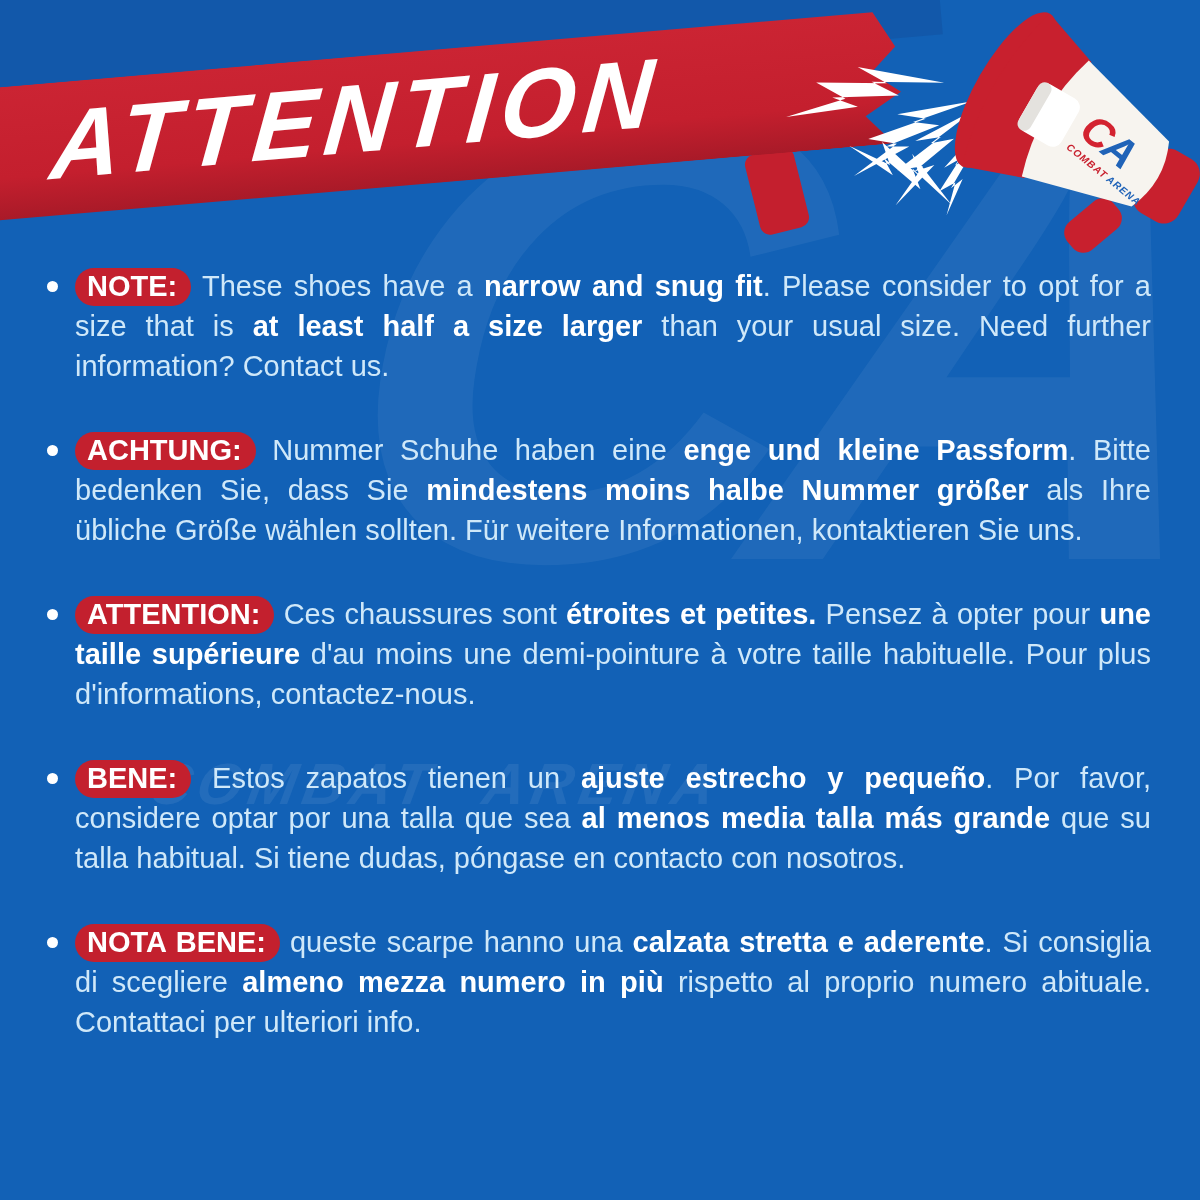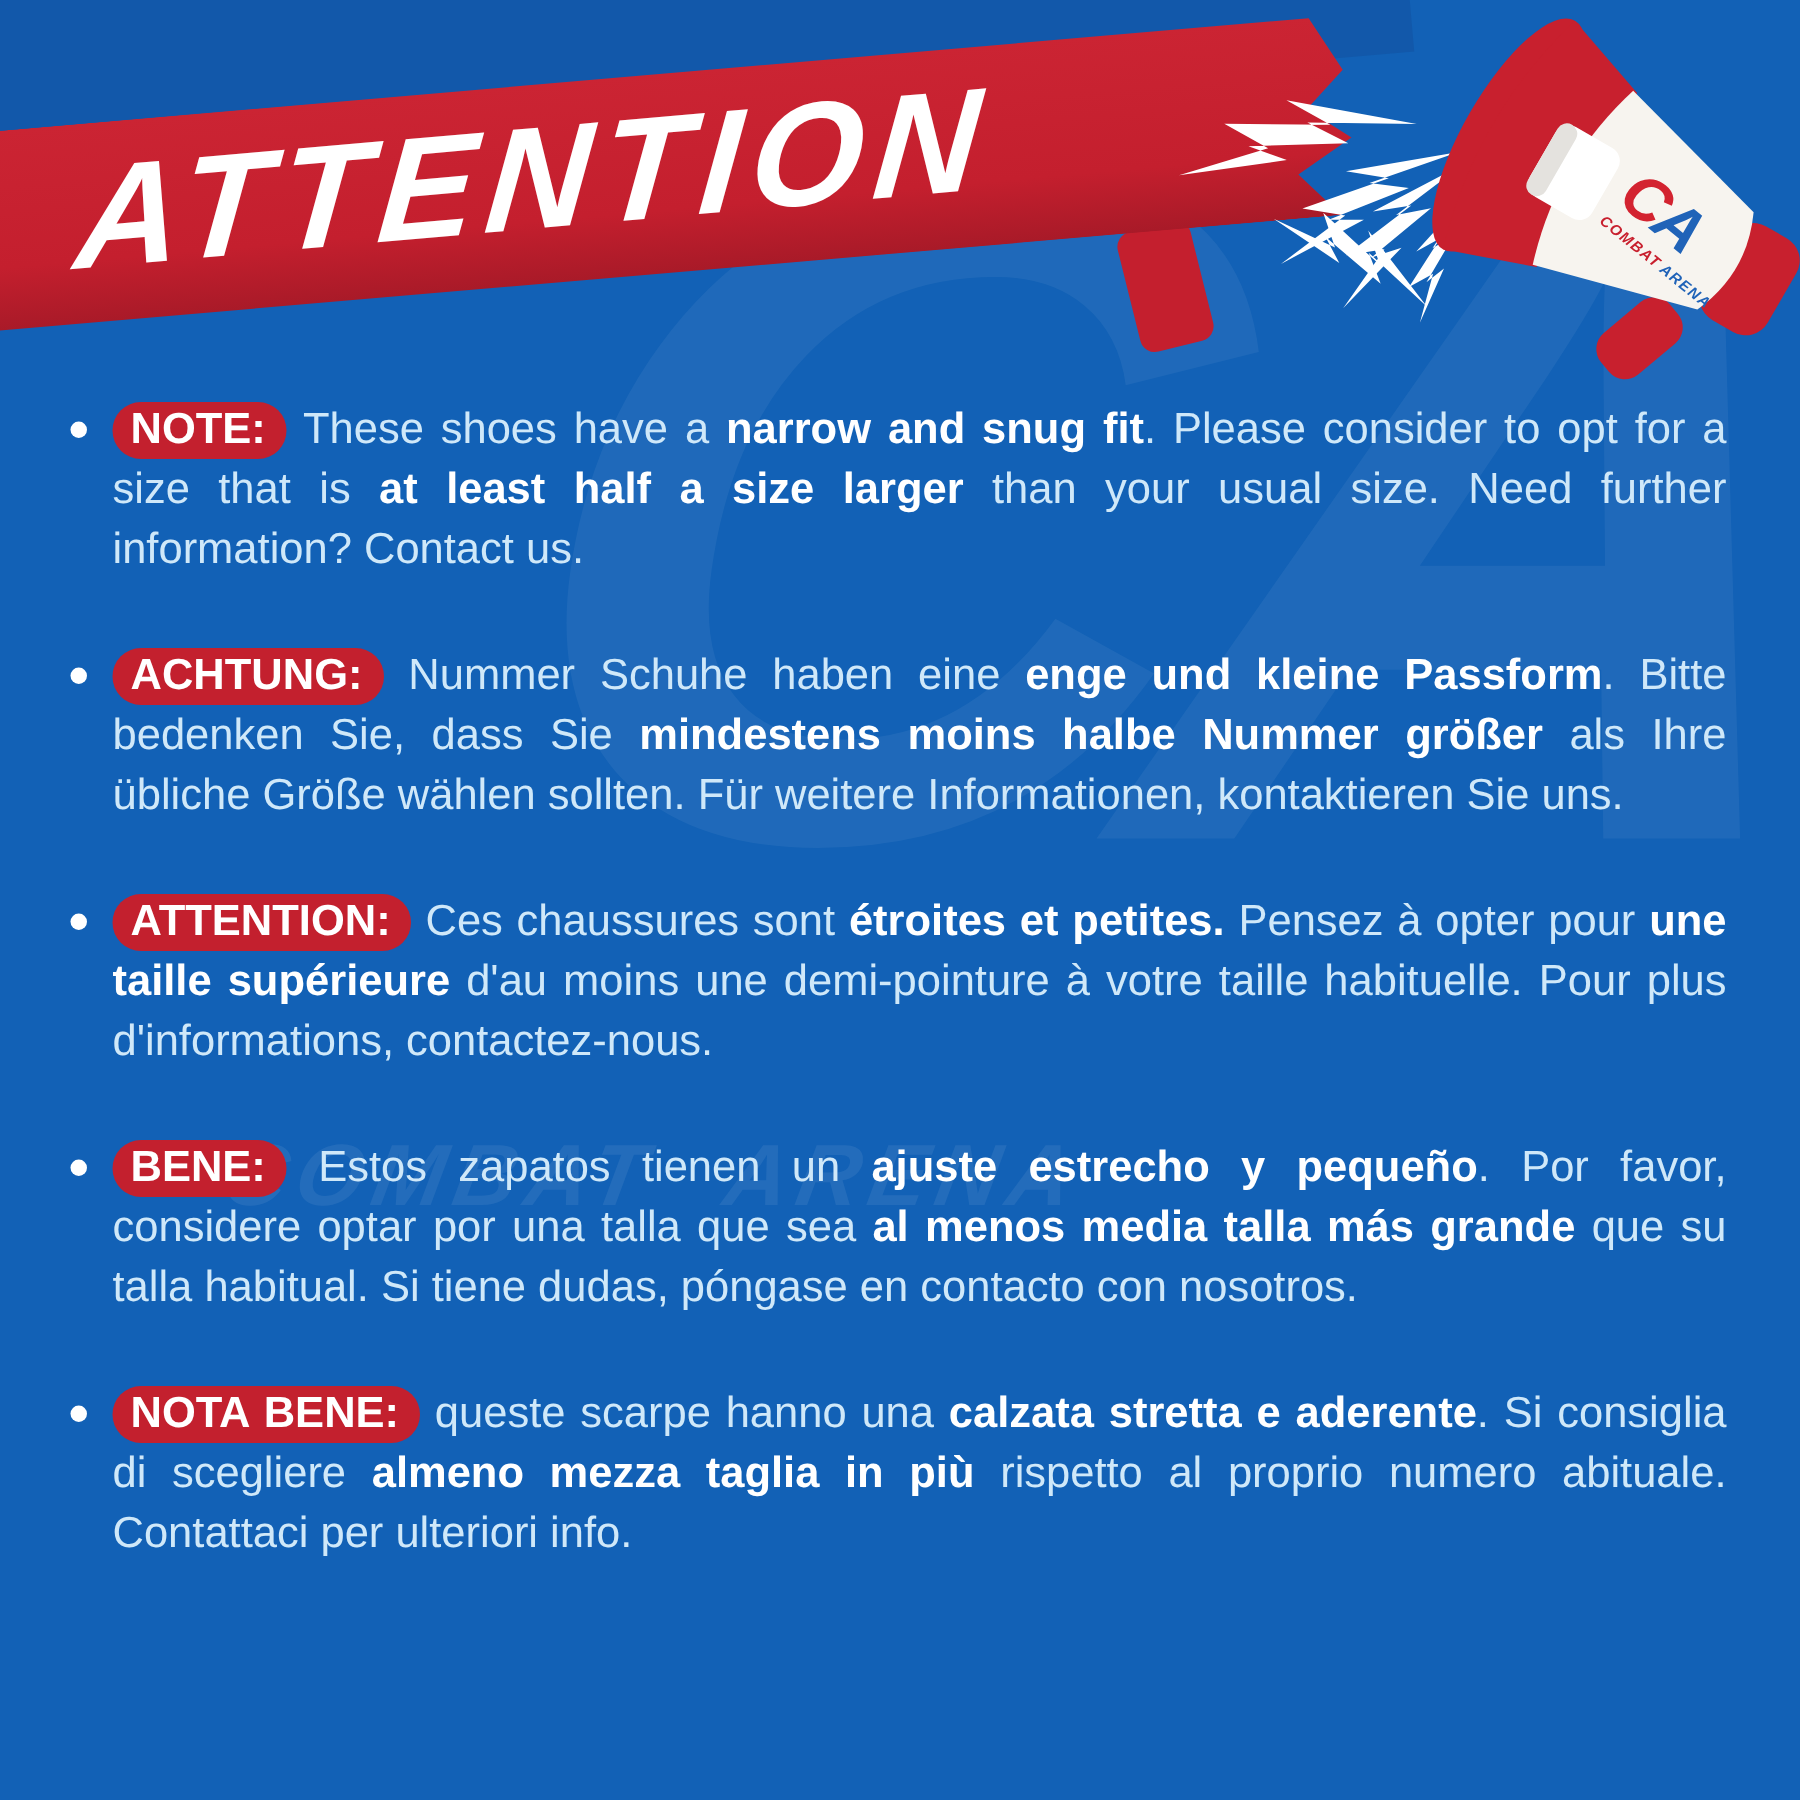--- a/index.html
+++ b/index.html
@@ -71,16 +71,16 @@
         </g>
       </g>
     </svg>
   </div>
 
   <div class="notes">
       <div class="note-item"><span class="note-bullet"></span><span class="note-label-pill">NOTE:</span> <span>These shoes have a </span><b>narrow and snug fit</b><span>. Please consider to opt for a size that is </span><b>at least half a size larger</b><span> than your usual size.  Need further information?  Contact us.</span></div>
       <div class="note-item"><span class="note-bullet"></span><span class="note-label-pill">ACHTUNG:</span> <span>Nummer Schuhe haben eine </span><b>enge und kleine Passform</b><span>. Bitte bedenken Sie, dass Sie </span><b>mindestens moins halbe Nummer größer</b><span> als Ihre übliche Größe wählen sollten. Für weitere Informationen, kontaktieren Sie uns.</span></div>
       <div class="note-item"><span class="note-bullet"></span><span class="note-label-pill">ATTENTION:</span> <span>Ces chaussures sont </span><b>étroites et petites.</b><span> Pensez à opter pour </span><b>une taille supérieure</b><span> d'au moins une demi-pointure à votre taille habituelle. Pour plus d'informations, contactez-nous.</span></div>
       <div class="note-item"><span class="note-bullet"></span><span class="note-label-pill">BENE:</span> <span>Estos zapatos tienen un </span><b>ajuste estrecho y pequeño</b><span>. Por favor, considere optar por una talla que sea </span><b>al menos media talla más grande</b><span> que su talla habitual.  Si tiene dudas, póngase en contacto con nosotros.</span></div>
-      <div class="note-item"><span class="note-bullet"></span><span class="note-label-pill">NOTA BENE:</span> <span>queste scarpe hanno una </span><b>calzata stretta e aderente</b><span>. Si consiglia di scegliere </span><b>almeno mezza taglia in più</b><span> rispetto al proprio numero abituale. Contattaci per ulteriori info.</span></div>
+      <div class="note-item"><span class="note-bullet"></span><span class="note-label-pill">NOTA BENE:</span> <span>queste scarpe hanno una </span><b>calzata stretta e aderente</b><span>. Si consiglia di scegliere </span><b>almeno mezza numero in più</b><span> rispetto al proprio numero abituale. Contattaci per ulteriori info.</span></div>
     </div>
 
 </div>
 
 </body></html>

